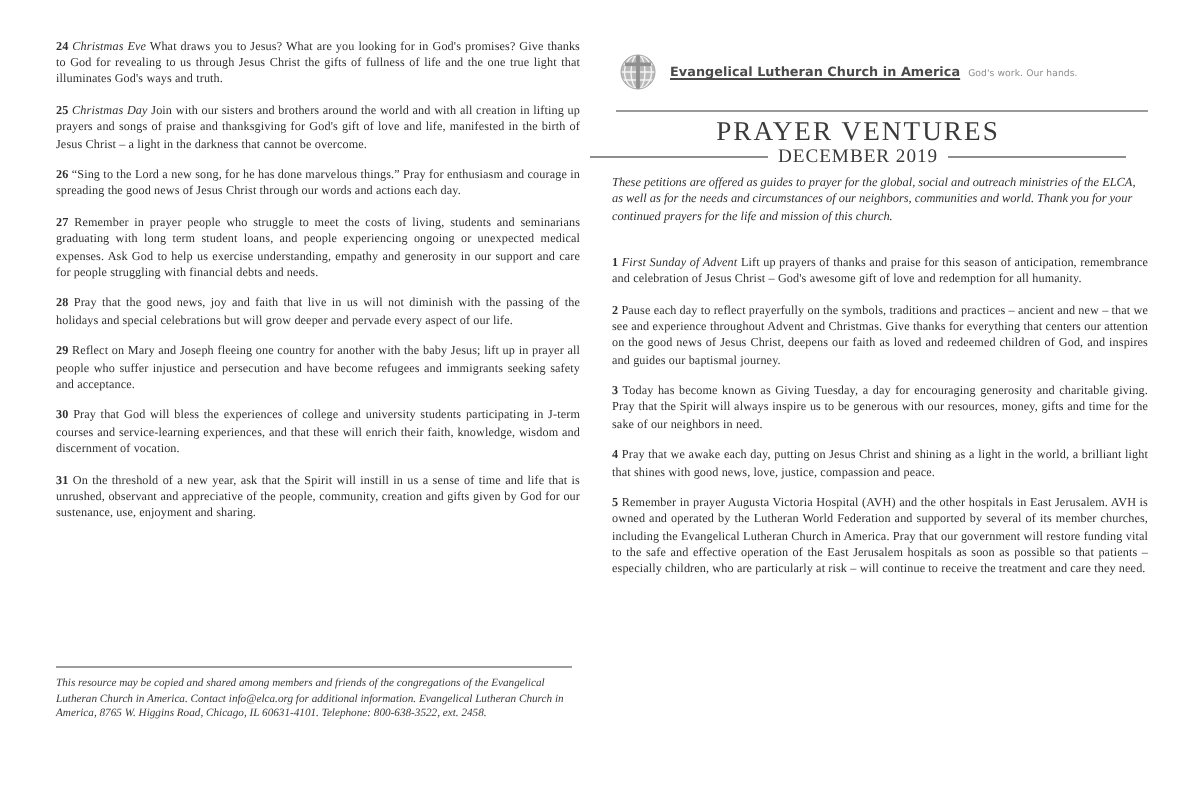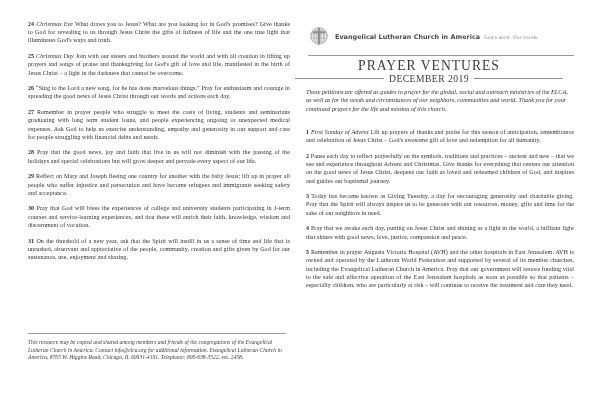--- a/index.html
+++ b/index.html
@@ -71,20 +71,21 @@
     top: 1px;
   }
   .brand-name {
     font-family: "DejaVu Sans", "Liberation Sans", sans-serif;
     font-size: 6.4px;
     font-weight: bold;
     color: #4a4a4a;
     letter-spacing: 0.005em;
     white-space: nowrap;
     line-height: 9px;
+    text-decoration: underline;
   }
   .brand-tag {
     font-family: "DejaVu Sans", "Liberation Sans", sans-serif;
     font-size: 4.6px;
     color: #8d8d8d;
     letter-spacing: 0.01em;
     white-space: nowrap;
     line-height: 8px;
     margin-top: 1px;
   }

